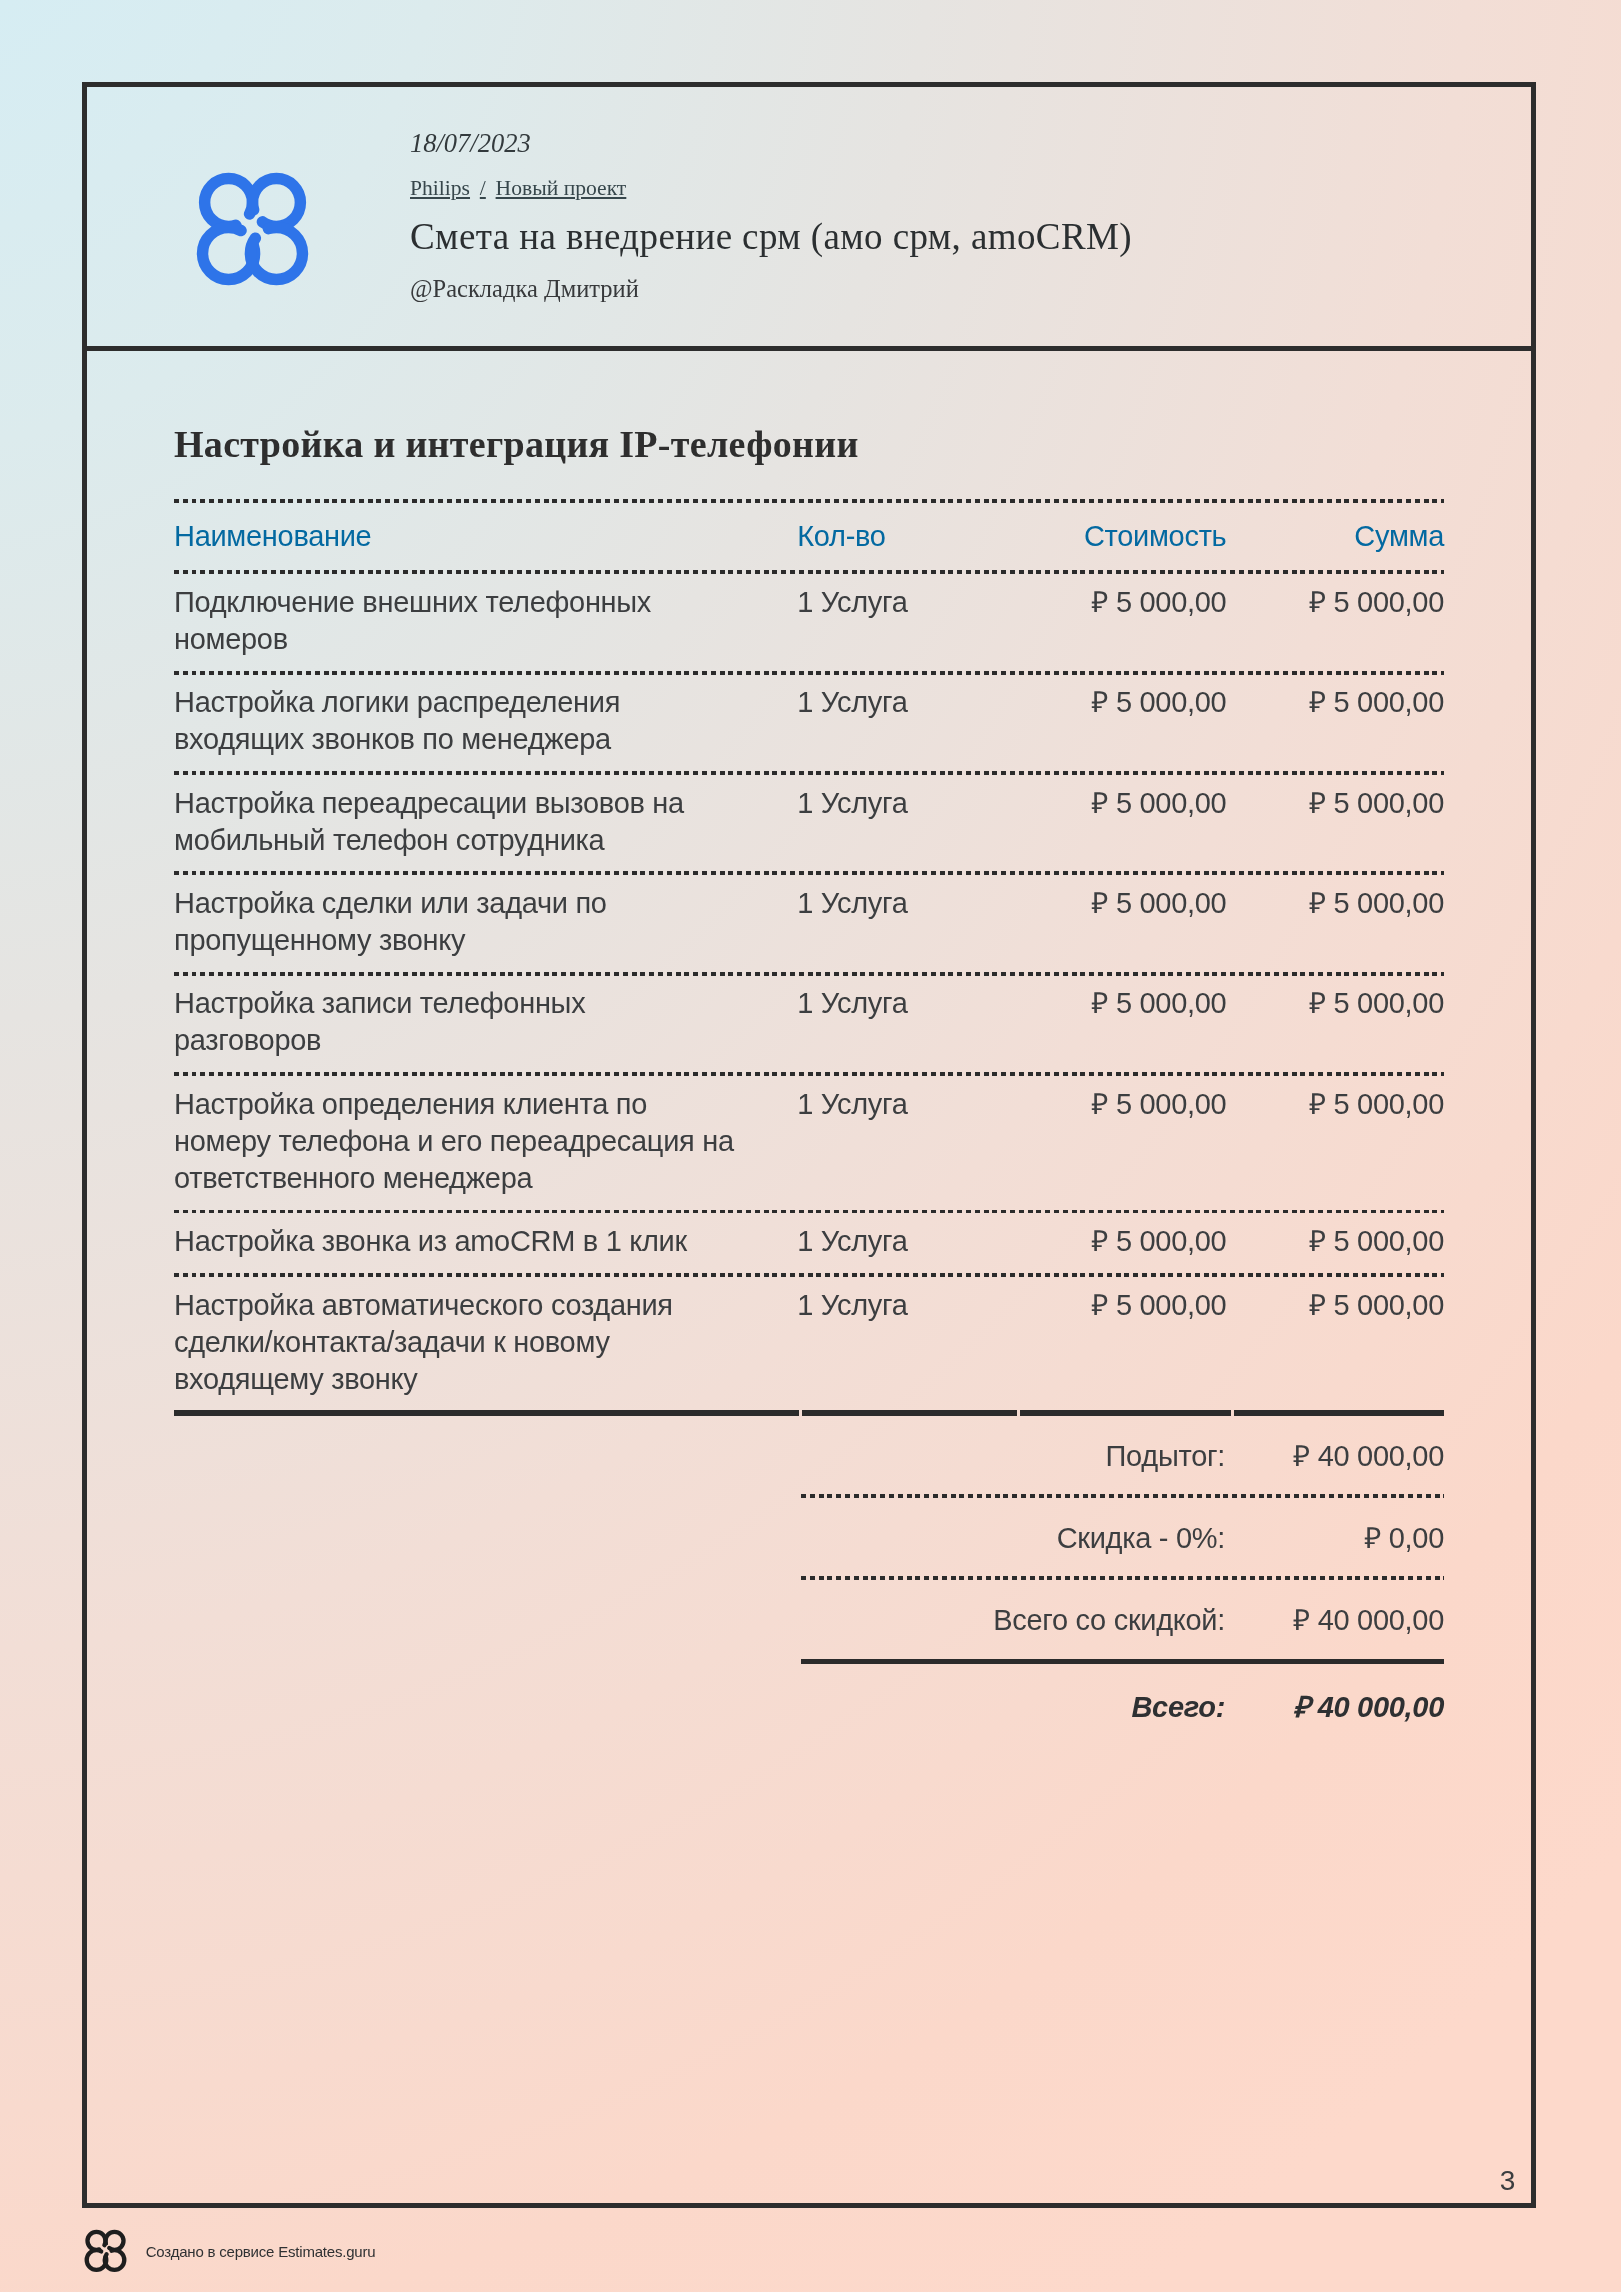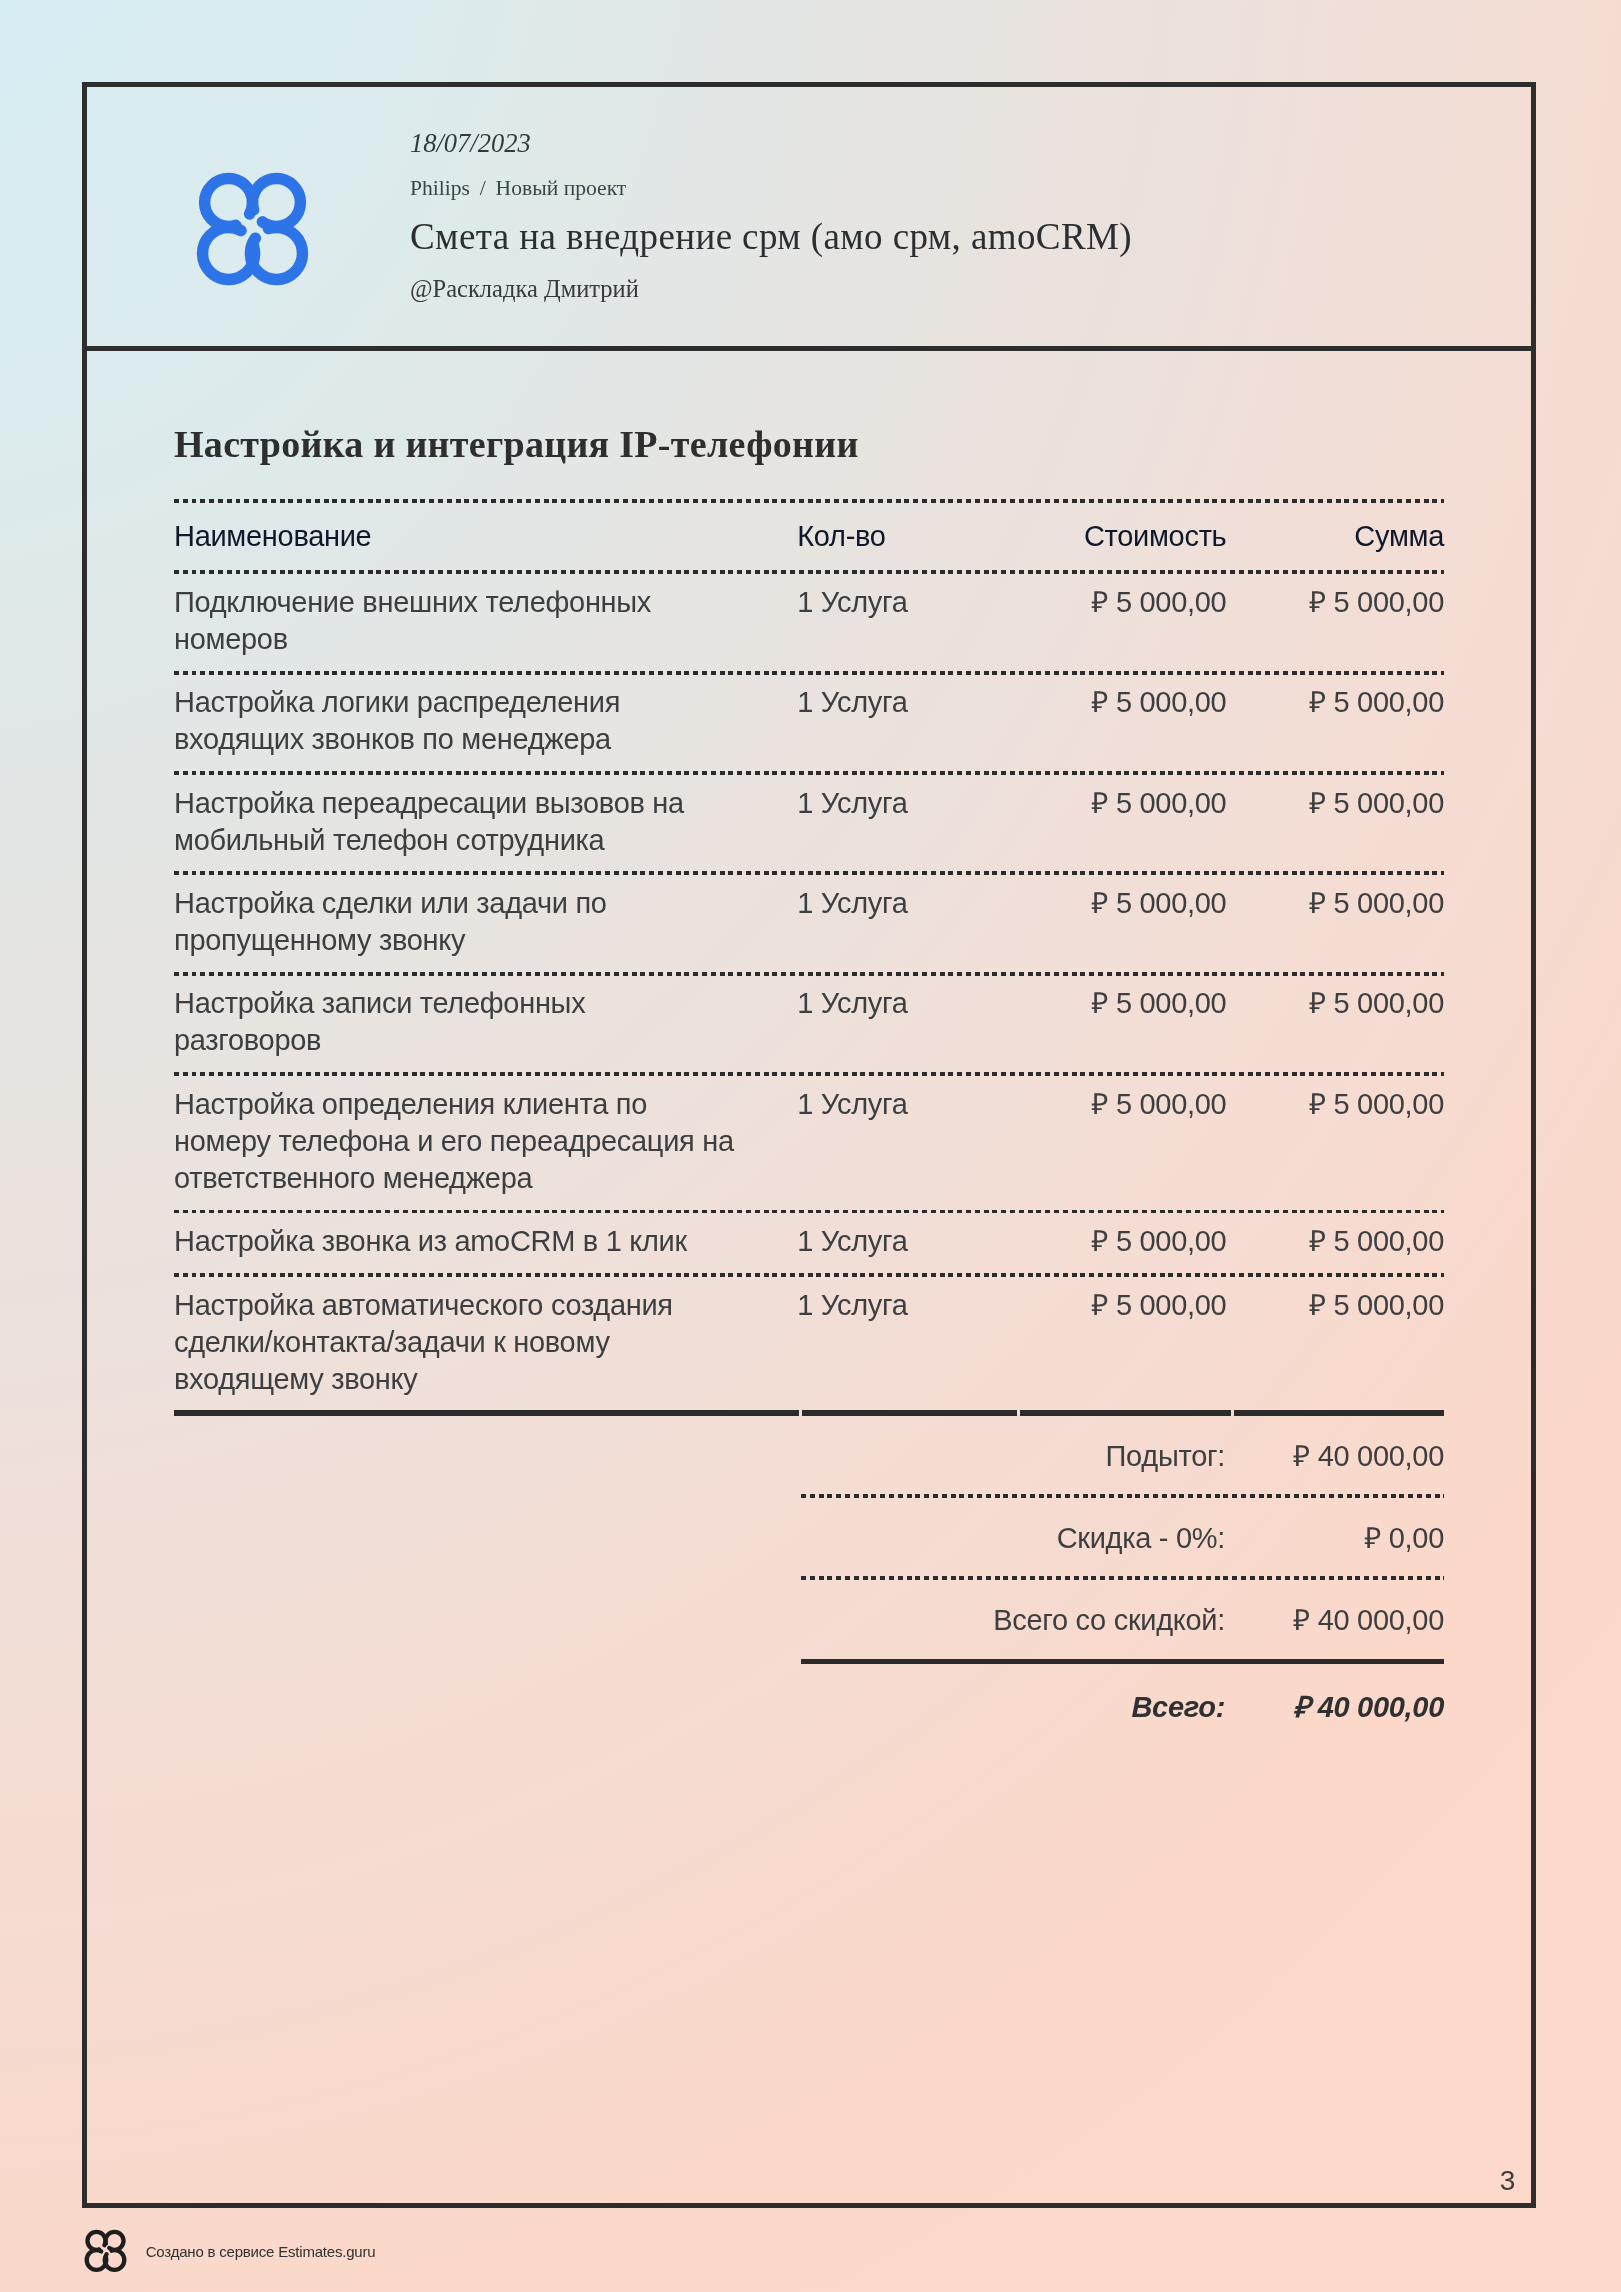--- a/index.html
+++ b/index.html
@@ -16,33 +16,33 @@
   }
   
   .sheet-header{
     display:flex;align-items:flex-start;
     border-bottom:5.9px solid #2d2d2d;height:264px;box-sizing:border-box;
     padding:41px 0 0 103px;
   }
   .logo{width:125px;height:127px;margin-top:38px;flex:none;}
   .meta{margin-left:95px;min-width:0;}
   .date{font-family:"Liberation Serif",serif;font-style:italic;font-size:26.5px;color:#333a3d;}
-  .breadcrumb{font-family:"Liberation Serif",serif;font-size:21.6px;color:#37474c;margin-top:16.7px;}
+  .breadcrumb{font-family:"Liberation Serif",serif;font-size:21.6px;color:#37474c;margin-top:16.7px;text-decoration:underline;}
   .breadcrumb .sep{padding:0 9.8px;}
   .doc-title{font-family:"Liberation Serif",serif;font-size:37px;color:#2b2f31;margin-top:14.7px;letter-spacing:0.4px;}
   .author{font-family:"Liberation Serif",serif;font-size:24.5px;color:#37393b;margin-top:16.7px;}
   
   .content{padding:0 87px;}
   .section-title{
     font-family:"Liberation Serif",serif;font-weight:700;
     font-size:38px;color:#2e2e2e;margin:71px 0 33px;letter-spacing:0.3px;
   }
   .dotline{height:3.9px;background:repeating-linear-gradient(90deg,#2b2b2b 0 4.9px,transparent 4.9px 8.8px);}
   .trow{display:flex;align-items:flex-start;padding:9.8px 0 12.7px;font-size:29px;line-height:37px;letter-spacing:-0.3px;color:#3c3e40;}
-  .trow.head{padding:14.7px 0 15.7px;color:#0f172a;align-items:flex-end;}
+  .trow.head{padding:14.7px 0 15.7px;color:#0369a1;align-items:flex-end;}
   .c-name{width:627px;box-sizing:border-box;padding-right:59px;}
   .c-qty{width:218px;}
   .c-price{width:214px;text-align:right;white-space:nowrap;}
   .c-sum{width:219px;text-align:right;white-space:nowrap;}
   .thick{display:flex;gap:2.9px;height:5.9px;}
   .thick i{display:block;height:5.9px;background:#2b2b2b;}
   .thick .s1{width:625px}.thick .s2{width:215px}.thick .s3{width:211px}.thick .s4{flex:1}
   
   .totals{margin-left:627px;}
   .total-row{display:flex;align-items:baseline;padding:18.6px 0 20.6px;font-size:29px;letter-spacing:-0.3px;color:#3c3e40;justify-content:center;}

